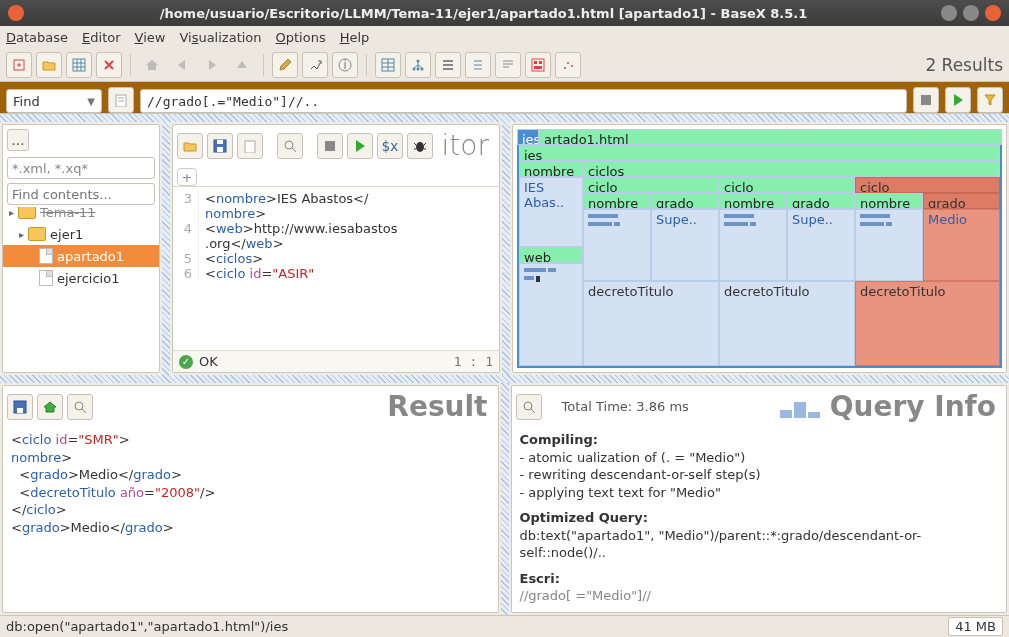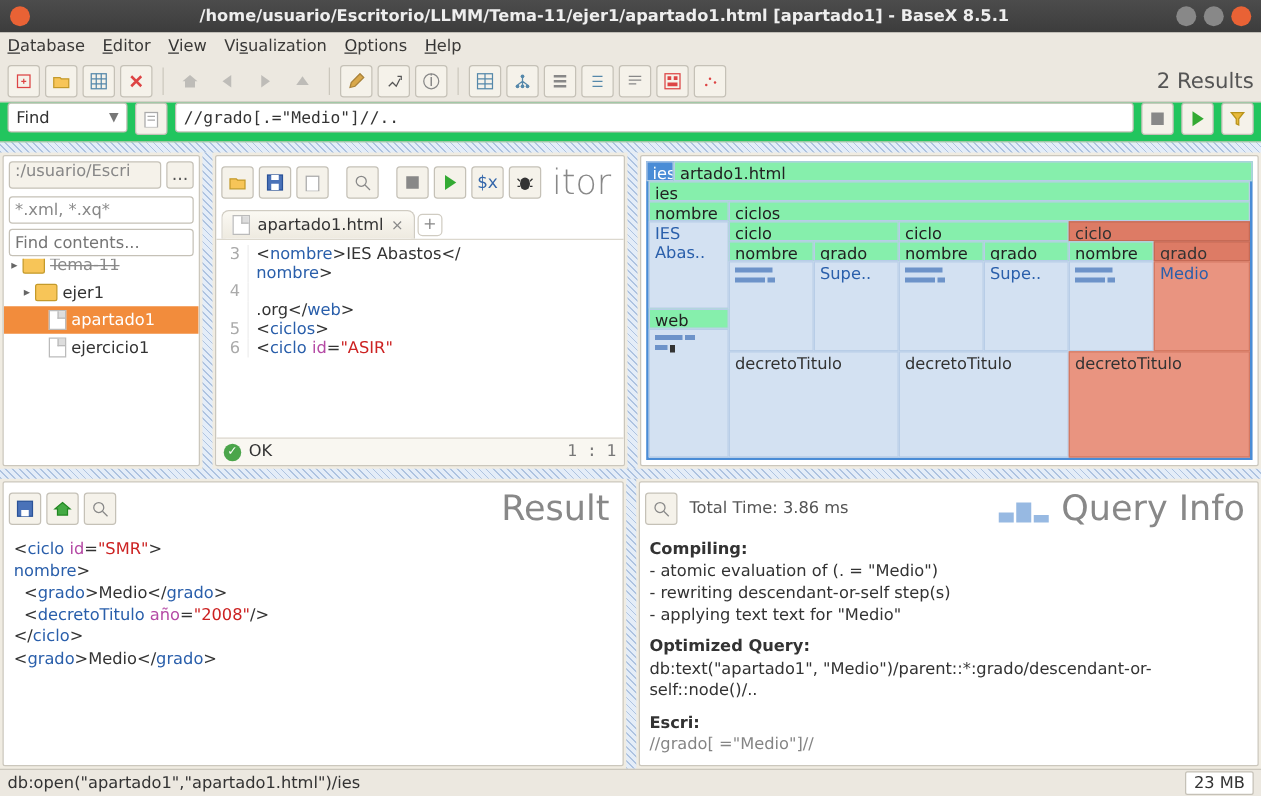--- a/index.html
+++ b/index.html
@@ -11,21 +11,21 @@
 .ubuntu-icon{width:16px;height:16px;background:#e96235;border-radius:50%;margin-right:8px}
 .menubar{height:22px;display:flex;align-items:center;padding:0 6px;background:#ece8e0}
 .menubar span{margin-right:14px;color:#3b3a38}
 .menubar span u{text-decoration:underline}
 .toolbar{height:34px;display:flex;align-items:center;padding:0 6px;background:#ece8e0;border-bottom:1px solid #cbc7bd;gap:4px}
 .tbtn{width:26px;height:26px;border:1px solid #c5c1b7;border-radius:3px;background:#f5f2ea;display:flex;align-items:center;justify-content:center;font-size:14px;color:#555}
 .tbtn.flat{border-color:transparent;background:transparent}
 .tbtn.disabled{opacity:.45}
 .tsep{width:1px;height:22px;background:#cbc7bd;margin:0 4px}
 .results-label{margin-left:auto;color:#555;font-size:17px}
-.searchbar{height:32px;display:flex;align-items:flex-start;padding:0 6px;gap:6px;background:#22c55e;border-bottom:1px solid #cbc7bd}
+.searchbar{height:32px;display:flex;align-items:flex-end;padding:0 6px;gap:6px;background:#a16207;border-bottom:1px solid #cbc7bd}
 .combo{border:1px solid #c5c1b7;border-radius:3px;background:#fff;height:24px;display:flex;align-items:center;padding:0 6px;gap:4px}
 .combo .chev{font-size:10px;color:#777}
 .sinput{flex:1;border:1px solid #c5c1b7;border-radius:3px;background:#fff;height:24px;padding:0 6px;font-family:monospace;font-size:13px}
 .mainarea{display:flex;height:calc(637px - 26px - 22px - 34px - 32px - 22px);}
 .col{display:flex;flex-direction:column}
 .hatch{background:repeating-linear-gradient(45deg,#aec3e0 0 1px,#e4edf8 1px 4px);height:8px}
 .hatch-v{background:repeating-linear-gradient(45deg,#aec3e0 0 1px,#e4edf8 1px 4px);width:8px}
 .panel{background:#fff;border:1px solid #cbc7bd;border-radius:2px;margin:2px;display:flex;flex-direction:column;overflow:hidden}
 .leftcol{width:162px}
 .project-top{padding:4px;display:flex;gap:4px;align-items:center}
@@ -59,21 +59,21 @@
 .cell{position:absolute;border:1px solid #b8cde7;background:#d3e1f2;padding:2px 4px;overflow:hidden}
 .cell.hdr{background:#86efac;color:#222}
 .cell.red{background:#e99480;border-color:#d57962}
 .cell.red-hdr{background:#dd7b65;border-color:#c66a55}
 .cell .link{color:#2a5fab}
 .bars{height:6px;display:flex;gap:2px;margin-top:2px}
 .bars span{height:4px;background:#6d93c9}
 .bottomrow{display:flex;height:232px}
 .result-panel,.qinfo-panel{flex:1}
 .panel-tb{display:flex;gap:4px;padding:4px;align-items:center}
-.panel-title{margin-left:auto;font-size:28px;color:#888;font-weight:400;padding-right:6px}
+.panel-title{margin-left:auto;font-size:28px;color:#888;font-weight:700;padding-right:6px}
 .result-body{font-family:monospace;font-size:13px;padding:4px 8px;line-height:1.35;overflow:hidden}
 .qinfo-body{padding:4px 8px;font-size:13px;line-height:1.35;overflow:hidden}
 .qinfo-body b{font-weight:bold}
 .spark{width:46px;height:22px;display:flex;align-items:flex-end;gap:2px}
 .spark span{display:block;background:#97b9e2}
 .statusbar{position:absolute;bottom:0;left:0;right:0;height:22px;background:#ece8e0;border-top:1px solid #cbc7bd;display:flex;align-items:center;padding:0 6px;font-family:monospace;font-size:12px}
 .mem{margin-left:auto;border:1px solid #c5c1b7;background:#fff;padding:1px 6px;border-radius:2px}
 svg{display:block}
 </style>
 </head>
@@ -238,21 +238,20 @@
 </div>
 
 <div class="mainarea">
   <div class="col" style="flex:1">
     <div class="hatch"></div>
     <div style="display:flex;flex:1">
 
       <div class="col leftcol">
         <div class="panel" style="flex:1">
           <div class="project-top">
-            <div class="pathbox">:/usuario/Escri</div>
             <div class="tbtn" style="width:22px;height:22px">...</div>
           </div>
           <input class="filter" value="*.xml, *.xq*" style="">
           <input class="filter" placeholder="Find contents..." style="">
           <div class="tree">
             <div class="tree-row" style="margin-top:-8px">
                 <span class="tri">▸</span>
                 <span class="folder-icon"></span>
                 <span style="text-decoration:line-through;color:#888">Tema-11</span>
               </div>
@@ -315,38 +314,34 @@
             <div class="tbtn" style="font-family:monospace;color:#36a">$x</div>
             <div class="tbtn">
                 <svg width="14" height="14">
                   <ellipse cx="7" cy="8" rx="4" ry="5" fill="#333"></ellipse>
                   <path d="M3 6l-2-2M11 6l2-2M3 10H1M11 10h2" stroke="#333"></path>
                 </svg>
               </div>
             <span class="editor-title">itor</span>
           </div>
           <div class="tab-strip">
-            <div class="tab">
-              <span class="file-icon"></span>
-              <span>apartado1.html</span>
-              <span class="x">×</span>
-            </div>
             <div class="addtab">+</div>
           </div>
           <div class="code" id="code-body">
               <div class="code-line">
                 <span class="gutter">3</span>
                 <span>  <span class="c-txt">&lt;</span><span class="c-el">nombre</span><span class="c-txt">&gt;IES Abastos&lt;/</span></span>
               </div>
               <div class="code-line">
                 <span class="gutter"></span>
                 <span><span class="c-el">nombre</span><span class="c-txt">&gt;</span></span>
               </div>
               <div class="code-line">
                 <span class="gutter">4</span>
+                <span>  <span class="c-txt">&lt;</span><span class="c-el">web</span><span class="c-txt">&gt;http://www.iesabastos</span></span>
               </div>
               <div class="code-line">
                 <span class="gutter"></span>
                 <span><span class="c-txt">.org&lt;/</span><span class="c-el">web</span><span class="c-txt">&gt;</span></span>
               </div>
               <div class="code-line">
                 <span class="gutter">5</span>
                 <span>  <span class="c-txt">&lt;</span><span class="c-el">ciclos</span><span class="c-txt">&gt;</span></span>
               </div>
               <div class="code-line">
@@ -473,43 +468,43 @@
       <div class="hatch-v"></div>
       <div class="col qinfo-panel">
         <div class="panel" style="flex:1">
           <div class="panel-tb">
             <div class="tbtn">
                 <svg width="14" height="14">
                   <circle cx="6" cy="6" r="4" fill="none" stroke="#888"></circle>
                   <path d="M9 9l4 4" stroke="#888"></path>
                 </svg>
               </div>
-            <span style="margin-left:6px;color:#555">Total Time: 3.86 ms</span>
+            <span style="margin-left:16px;color:#555">Total Time: 3.86 ms</span>
             <span style="flex:1"></span>
             <span class="spark">
                 <span style="width:12px;height:8px"></span>
                 <span style="width:12px;height:16px"></span>
                 <span style="width:12px;height:6px"></span>
               </span>
             <span class="panel-title">Query Info</span>
           </div>
           <div class="qinfo-body">
             <b>Compiling:</b>
-            <div>- atomic evaluation of (. = "Medio")</div>
+            <div>- atomic ualization of (. = "Medio")</div>
             <div>- rewriting descendant-or-self step(s)</div>
             <div>- applying text text for "Medio"</div>
             <div style="height:8px"></div>
             <b>Optimized Query:</b>
             <div>db:text("apartado1", "Medio")/parent::*:grado/descendant-or-self::node()/..</div>
             <div style="height:8px"></div>
             <b>Escri:</b>
             <div style="opacity:.6">//grado[ ="Medio"]//</div>
           </div>
         </div>
       </div>
     </div>
   </div>
 </div>
 
 <div class="statusbar">
   <span>db:open("apartado1","apartado1.html")/ies</span>
-  <span class="mem">23 MB</span>
+  <span class="mem">41 MB</span>
 </div>
 
 </body></html>

